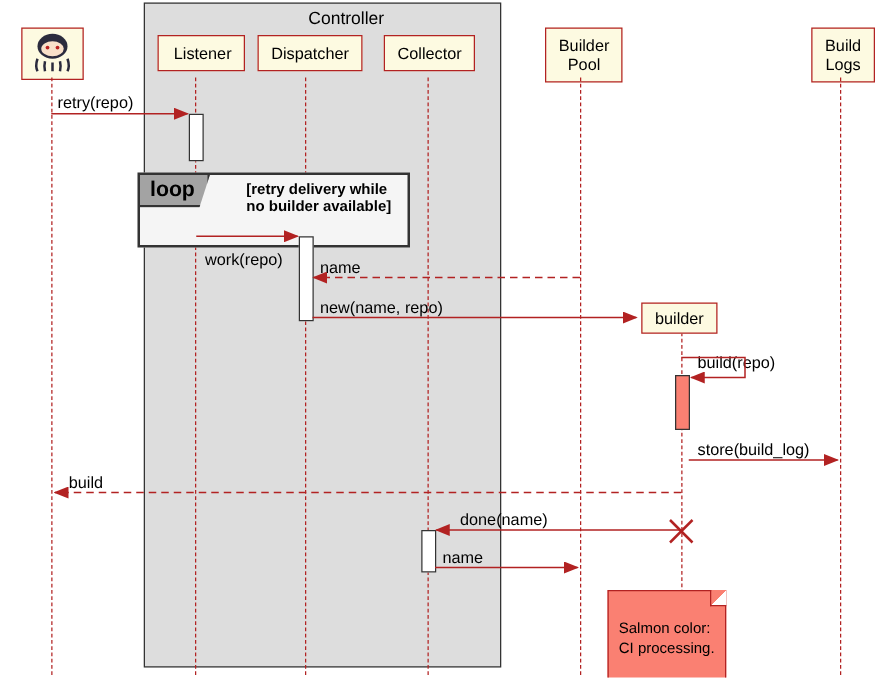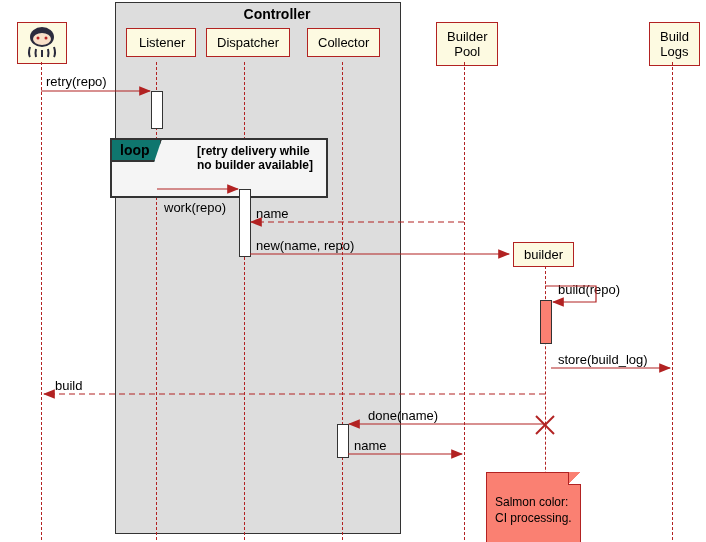--- a/index.html
+++ b/index.html
@@ -27,21 +27,21 @@
     height: 530px;
     background: #ddd;
     border: 1px solid #333;
   }
   .controller-title {
     position: absolute;
     left: 115px;
     top: 6px;
     width: 324px;
     text-align: center;
-    font-weight: bold;
+    font-weight: normal;
     font-size: 14px;
   }
   
   .participant {
     position: absolute;
     background: #fdfae1;
     border: 1.5px solid #b22222;
     padding: 6px 10px;
     text-align: center;
     font-size: 13px;
@@ -62,26 +62,26 @@
     width: 218px;
     height: 60px;
     border: 2px solid #333;
     background: #f5f5f5;
     box-sizing: border-box;
   }
   .loop-label {
     position: absolute;
     left: 0;
     top: 0;
-    background: #0f766e;
+    background: #a3a3a3;
     border-right: 2px solid #333;
     border-bottom: 2px solid #333;
     font-weight: bold;
     padding: 2px 10px 2px 8px;
-    font-size: 14px;
+    font-size: 17px;
     clip-path: polygon(0 0, 100% 0, 85% 100%, 0 100%);
   }
   .loop-cond {
     position: absolute;
     left: 85px;
     top: 4px;
     font-weight: bold;
     font-size: 12px;
     line-height: 1.2;
     white-space: pre;

